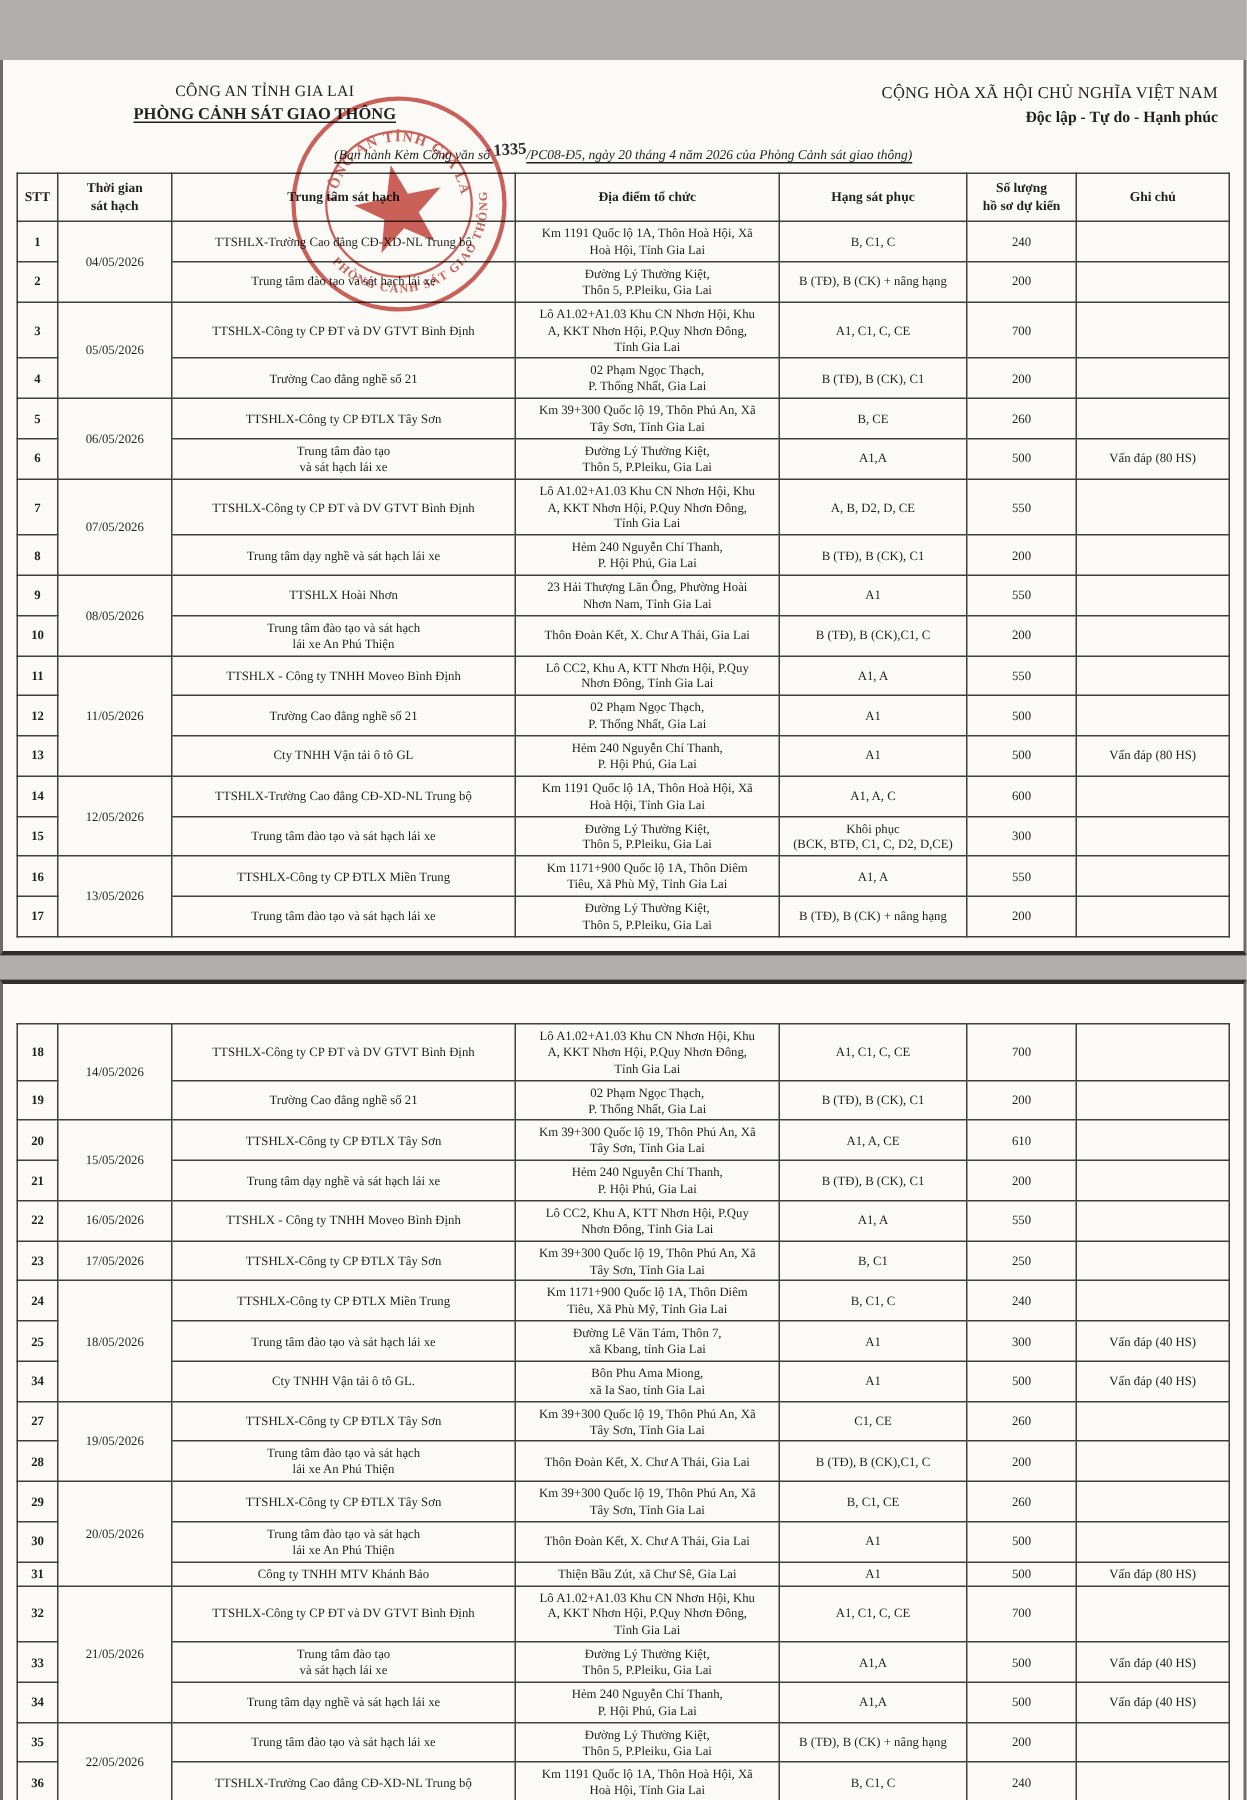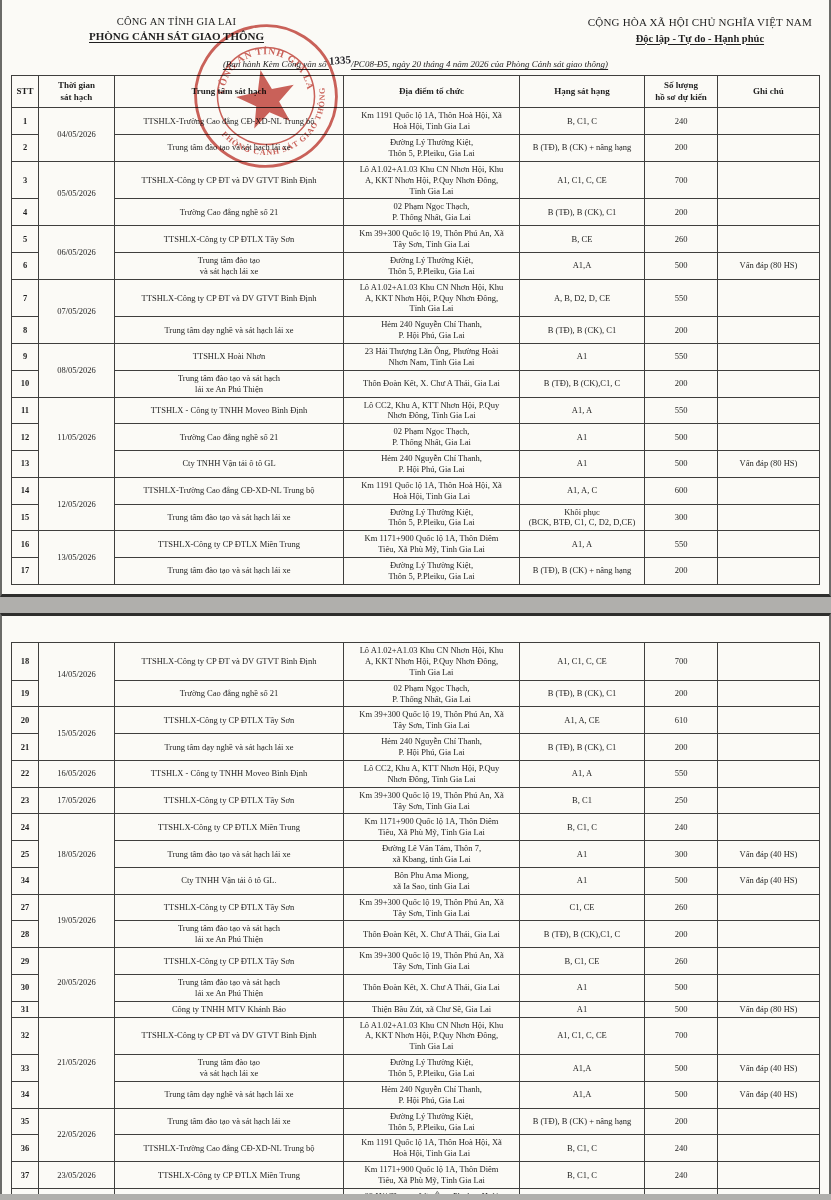--- a/index.html
+++ b/index.html
@@ -11,32 +11,32 @@
     position:relative;
   }
   .page{
     background:#fbfaf6;
     border-left:2px solid #6b6b68;
     border-right:2px solid #6b6b68;
     box-sizing:border-box;
     position:relative;
     overflow:hidden;
   }
-  .page1{height:597px;border-bottom:3px solid #2e2e2c;padding:14px 9px 16px 9px;}
+  .page1{height:597px;border-bottom:3px solid #2e2e2c;padding:14px 9px 16px 9px;margin-top:40px;}
   .page-gap{height:16px;}
   .page2{height:581px;border-top:3px solid #2e2e2c;padding:12px 9px 0 9px;}
 
   
   .letterhead{display:flex;justify-content:space-between;align-items:flex-start;}
   .lh-left{margin-left:78px;text-align:center;line-height:1.45;}
   .lh-left .l1{font-size:10.5px;letter-spacing:.2px;}
   .lh-left .l2{font-size:11px;font-weight:bold;text-decoration:underline;text-underline-offset:2px;}
   .lh-right{margin-right:8px;text-align:center;line-height:1.5;}
   .lh-right .l1{font-size:11px;font-weight:normal;letter-spacing:.2px;}
-  .lh-right .l2{font-size:10.5px;font-weight:bold;text-decoration:underline;text-underline-offset:2px;}
+  .lh-right .l2{font-size:10.5px;font-weight:bold;text-underline-offset:2px;text-align:right;}
 
   .title-block{text-align:center;margin-top:11px;}
   .doc-title{font-size:11.5px;font-weight:bold;letter-spacing:.2px;}
   .doc-subtitle{font-size:9px;font-style:italic;margin-top:2px;text-decoration:underline;text-underline-offset:2px;}
   .hand-number{
     display:inline-block;font-style:normal;font-weight:bold;font-size:11px;
     position:relative;top:-3px;transform:rotate(-4deg);color:#2a2a30;
     text-decoration:none;
   }
 
@@ -101,21 +101,21 @@
         <col style="width: 73px;">
         <col style="width: 102px;">
       </colgroup>
     <thead>
         <tr id="head1">
           <th>STT</th>
           <th>Thời gian
 sát hạch</th>
           <th>Trung tâm sát hạch</th>
           <th>Địa điểm tổ chức</th>
-          <th>Hạng sát hạng</th>
+          <th>Hạng sát phục</th>
           <th>Số lượng
 hồ sơ dự kiến</th>
           <th>Ghi chú</th>
         </tr>
       </thead>
     <tbody id="body1">
         <tr>
           <td class="c-stt">1</td>
           <td rowspan="2">04/05/2026</td>
           <td>TTSHLX-Trường Cao đẳng CĐ-XD-NL Trung bộ</td>

